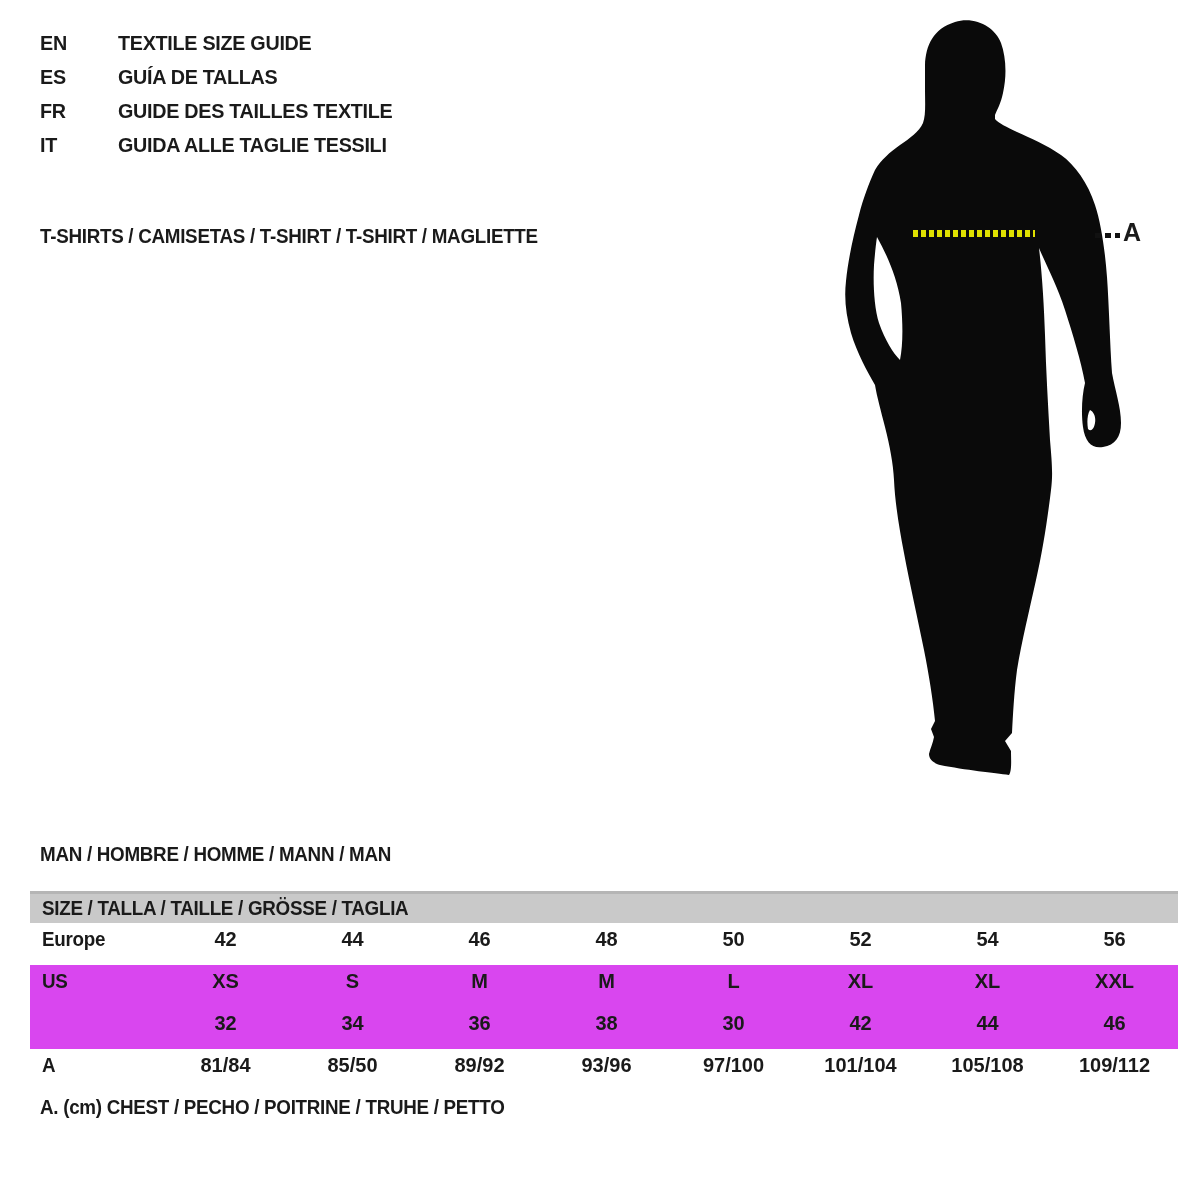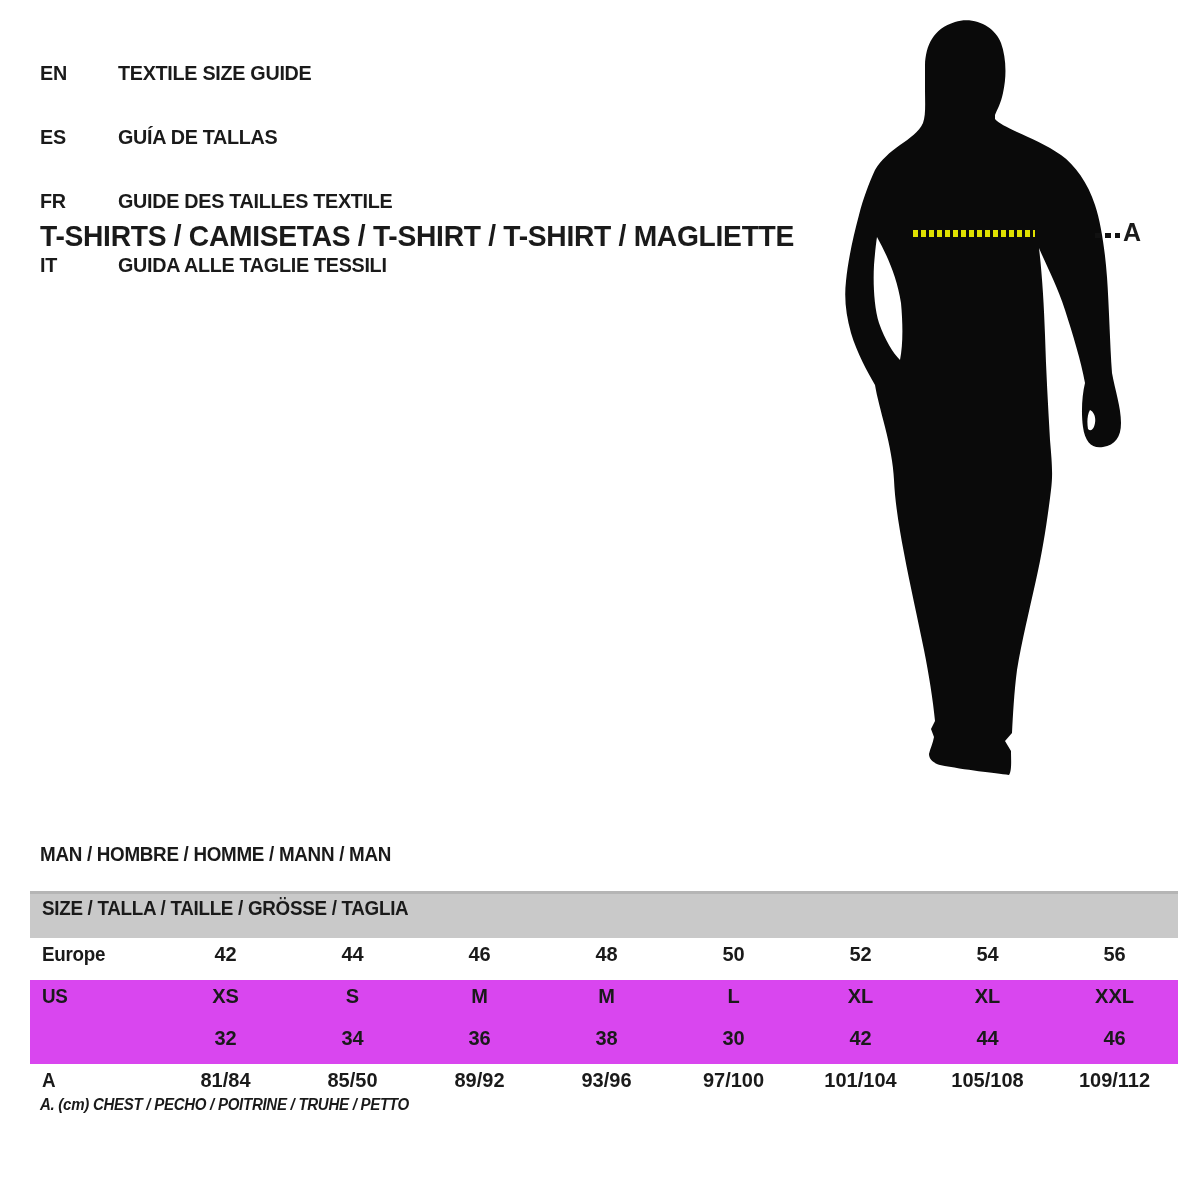--- a/index.html
+++ b/index.html
@@ -5,49 +5,49 @@
   html,body{margin:0;padding:0;}
   body{
     width:1200px;height:1200px;position:relative;background:#ffffff;
     font-family:"Liberation Sans",sans-serif;font-weight:bold;color:#1a1a1a;
     overflow:hidden;
   }
   .cond{display:inline-block;transform:scaleX(0.94);transform-origin:0 50%;letter-spacing:-0.3px;white-space:nowrap;}
 
   
   .lang-block{position:absolute;left:40px;top:26px;}
-  .lang-row{display:flex;height:34px;line-height:34px;font-size:21px;margin-top:30px;}
+  .lang-row{display:flex;height:34px;line-height:34px;font-size:21px;}
   .lang-code{width:78px;}
 
   
-  .categories{position:absolute;left:40px;top:219px;font-size:30px;line-height:34px;text-align:right;}
+  .categories{position:absolute;left:40px;top:219px;font-size:20px;line-height:34px;text-align:right;}
 
   
   .figure-area{position:absolute;left:0;top:0;width:1200px;height:800px;}
   .man-svg{position:absolute;left:838px;top:15px;width:300px;height:775px;}
   .chest-dots{position:absolute;left:913px;top:230px;width:122px;height:7px;z-index:3;
     background:repeating-linear-gradient(to right,#dfe000 0 5px,transparent 5px 8px);}
   .chest-dashes{position:absolute;left:1095px;top:233px;width:25px;height:5px;z-index:3;
     background:repeating-linear-gradient(to right,#111111 0 6px,transparent 6px 10px);}
   .chest-label{position:absolute;left:1123px;top:218px;font-size:25px;z-index:3;}
 
   
   .section-title{position:absolute;left:40px;top:843px;font-size:20px;}
 
   
   .size-table{position:absolute;left:30px;top:891px;width:1148px;font-size:20px;}
-  .thead{height:47px;line-height:29px;background:#c9c9c9;border-top:3px solid #b5b5b5;
+  .thead{height:32px;line-height:29px;background:#c9c9c9;border-top:3px solid #b5b5b5;
     padding-left:12px;box-sizing:border-box;}
   .trow{display:flex;height:42px;line-height:33px;}
   .trow.shaded{background:#d946ef;}
   .tlabel{width:132px;padding-left:12px;box-sizing:border-box;}
   .tcell{flex:1;text-align:center;}
 
   
-  .footnote{position:absolute;left:40px;top:1096px;font-size:16px;font-style:italic;}
+  .footnote{position:absolute;left:40px;top:1096px;font-size:20px;}
 </style>
 </head>
 <body>
 
 <div class="lang-block">
   <div class="lang-row">
     <span class="lang-code cond">EN</span>
     <span class="cond">TEXTILE SIZE GUIDE</span>
   </div>
   <div class="lang-row">

